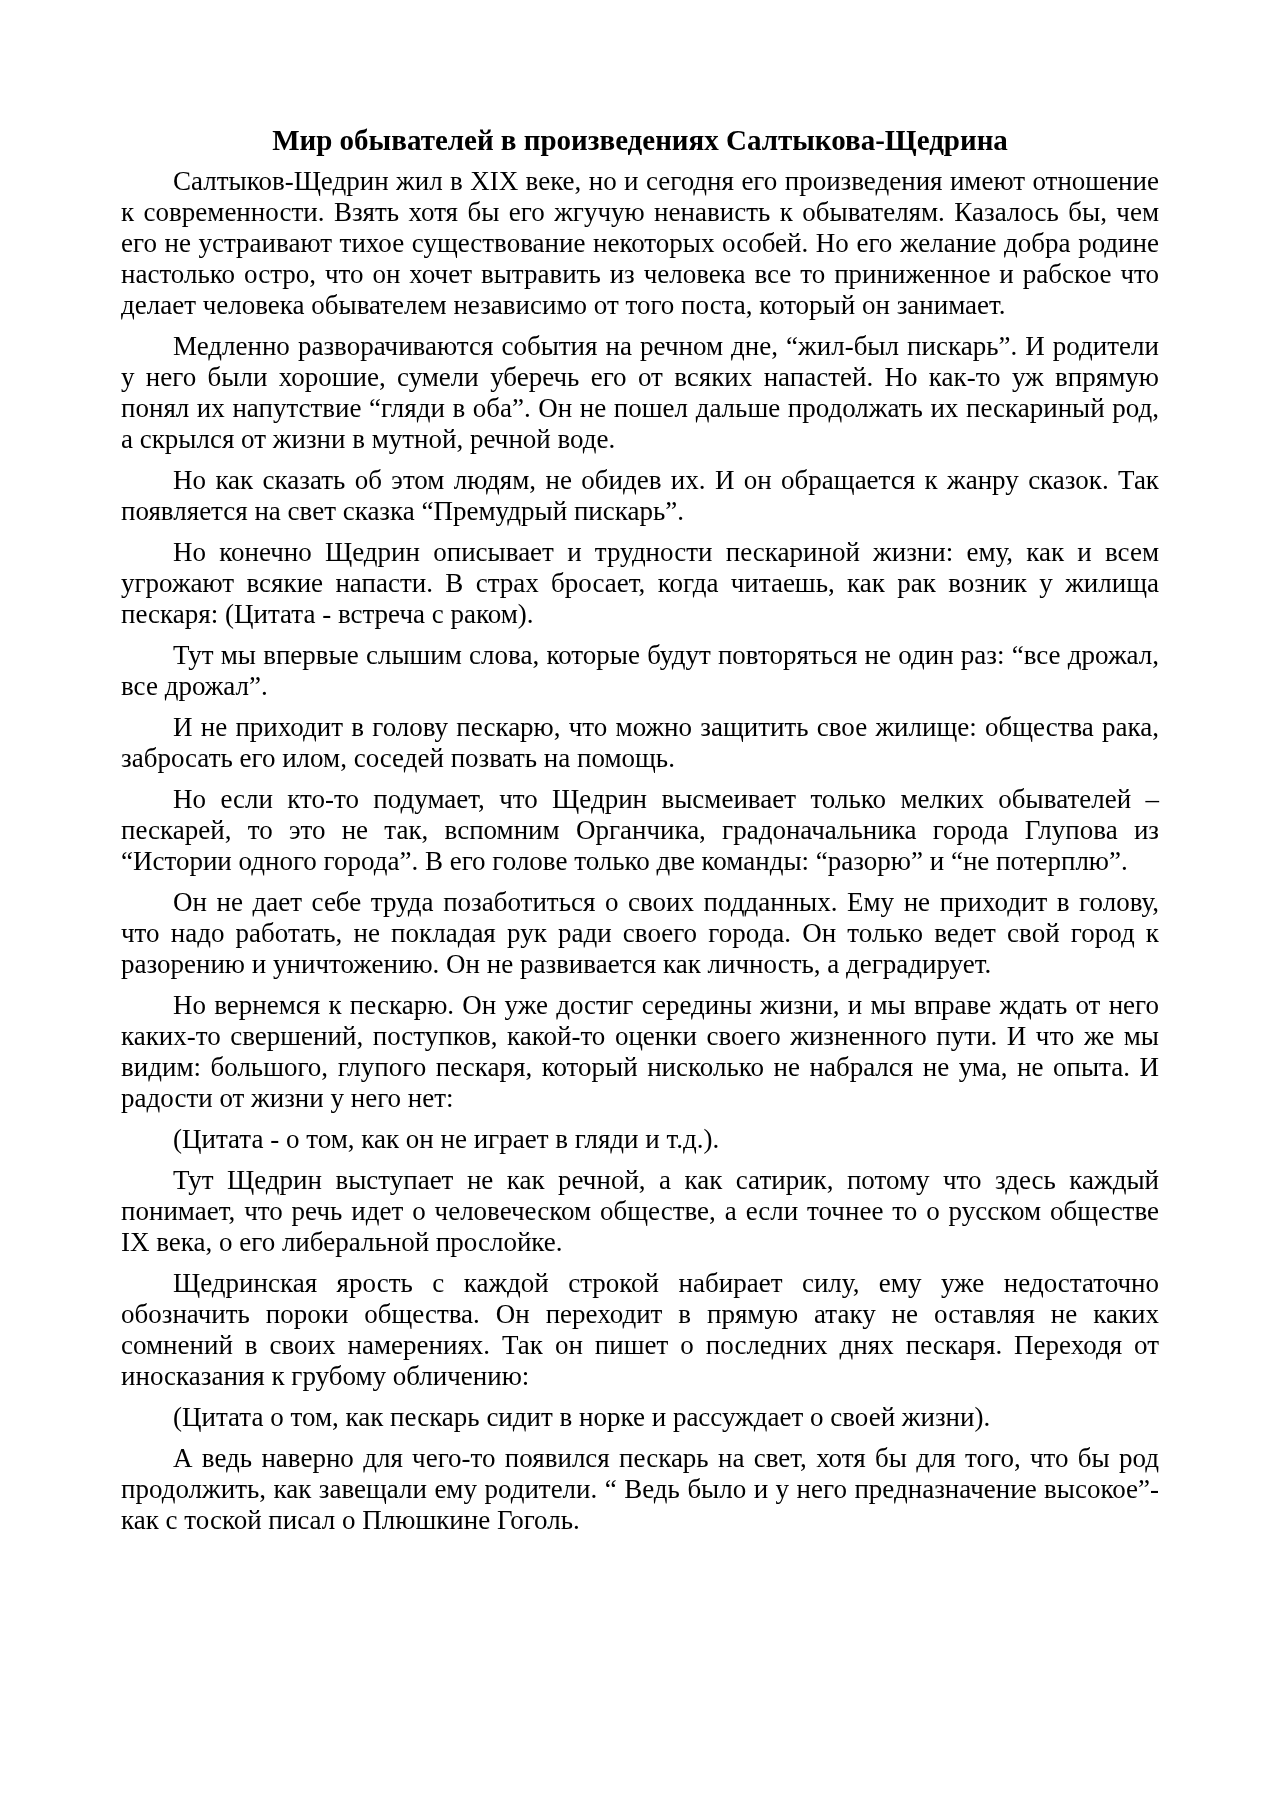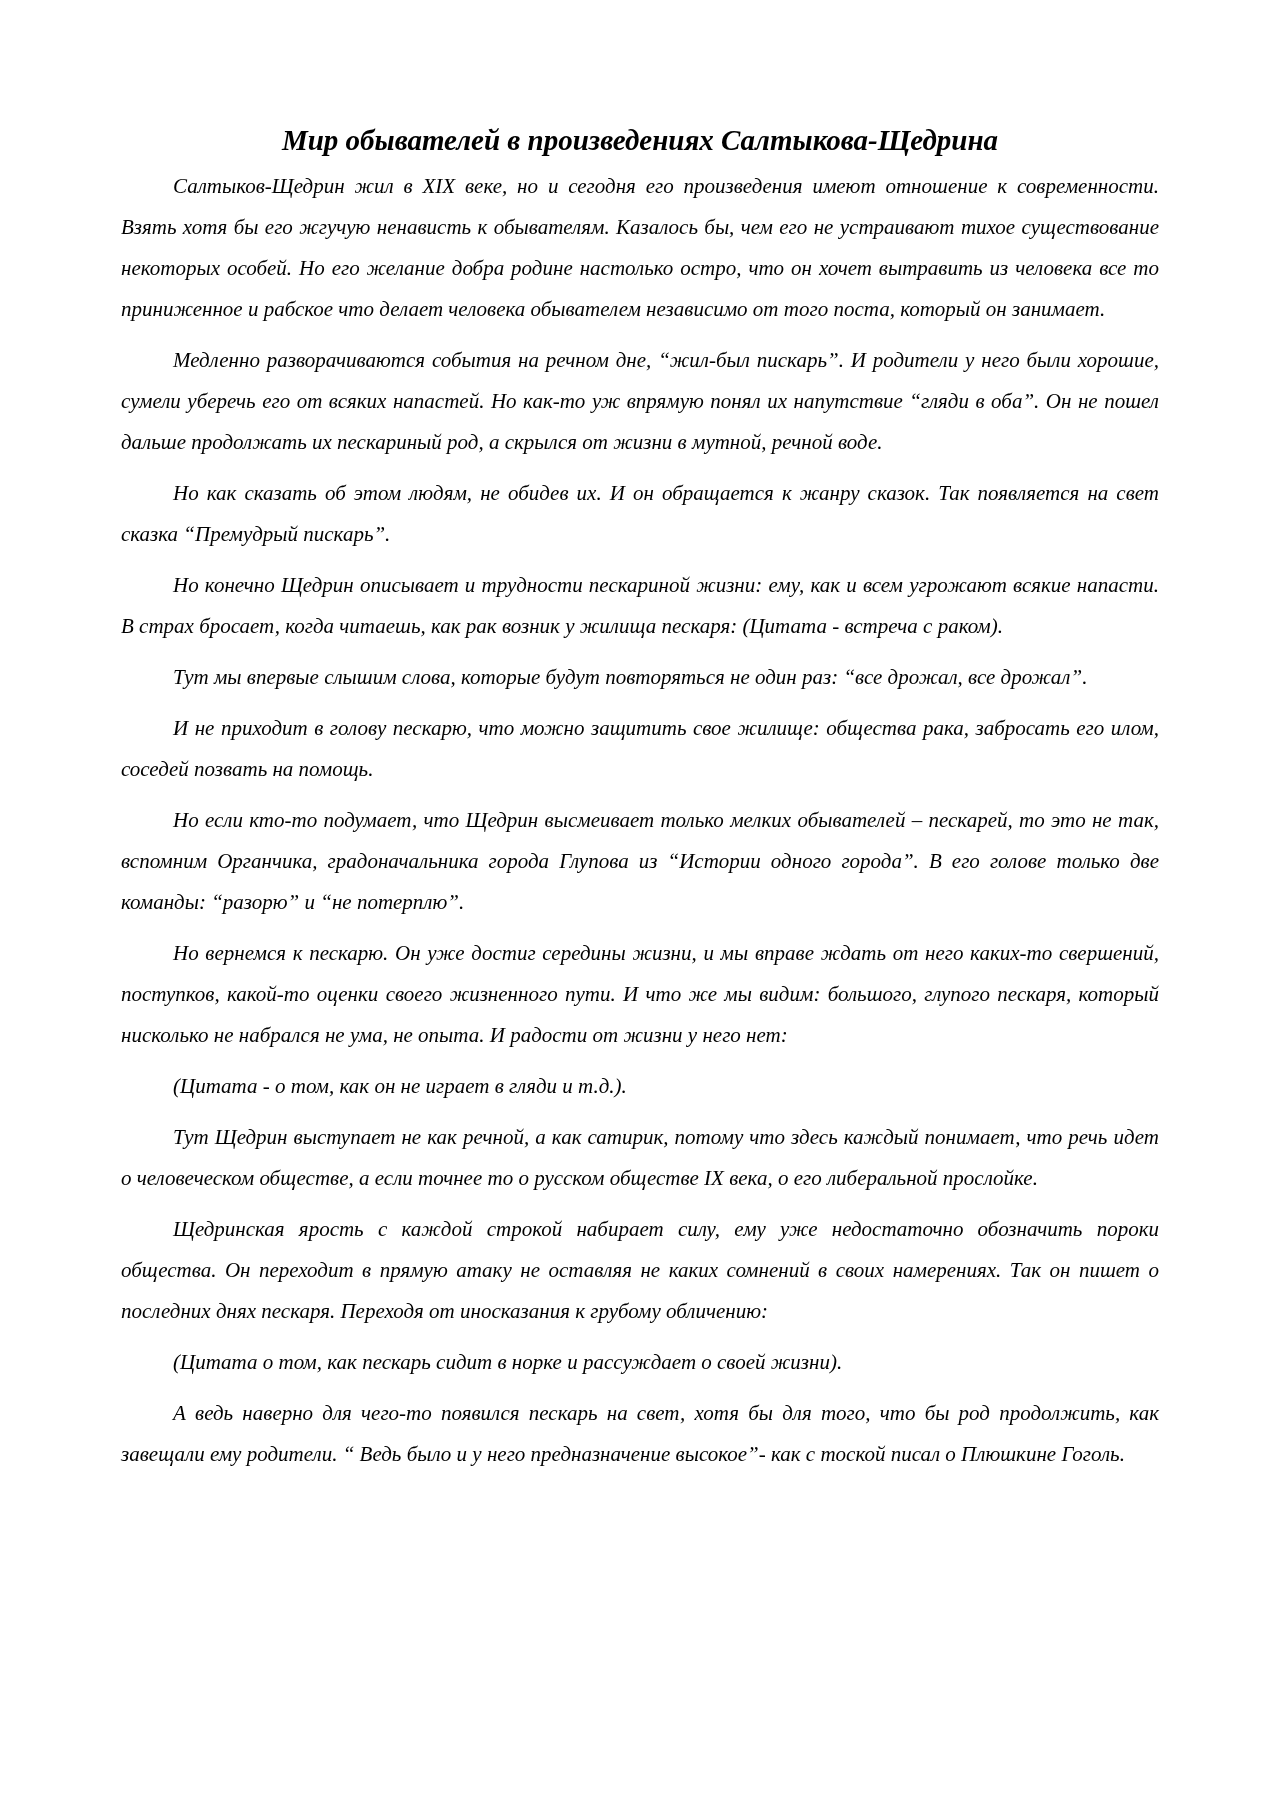--- a/index.html
+++ b/index.html
@@ -14,50 +14,50 @@
     font-family: "Liberation Serif", "DejaVu Serif", serif;
     color: #000000;
     -webkit-font-smoothing: antialiased;
   }
   .page {
     box-sizing: border-box;
     width: 1280px;
     height: 1328px;
     padding: 120px 121px 60px 121px;
     background: #ffffff;
-    font-style: italic;
   }
   .doc-title {
     font-size: 29px;
     font-weight: bold;
     line-height: 40px;
     text-align: center;
     margin: 0 0 6px 0;
     padding: 0;
   }
   .para {
-    font-size: 21px;
-    line-height: 41px;
+    font-size: 27px;
+    line-height: 31px;
     margin: 0 0 10px 0;
     padding: 0;
     text-align: justify;
     text-indent: 52px;
   }
 </style>
 </head>
 <body>
 
 <div class="page">
   <h1 class="doc-title">Мир обывателей в произведениях Салтыкова-Щедрина</h1>
   <p class="para">Салтыков-Щедрин жил в XIX веке, но и сегодня его произведения имеют отношение к современности. Взять хотя бы его жгучую ненависть к обывателям. Казалось бы, чем его не устраивают тихое существование некоторых особей. Но его желание добра родине настолько остро, что он хочет вытравить из человека все то приниженное и рабское что делает человека обывателем независимо от того поста, который он занимает.</p>
   <p class="para">Медленно разворачиваются события на речном дне, “жил-был пискарь”. И родители у него были хорошие, сумели уберечь его от всяких напастей. Но как-то уж впрямую понял их напутствие “гляди в оба”. Он не пошел дальше продолжать их пескариный род, а скрылся от жизни в мутной, речной воде.</p>
   <p class="para">Но как сказать об этом людям, не обидев их. И он обращается к жанру сказок. Так появляется на свет сказка “Премудрый пискарь”.</p>
   <p class="para">Но конечно Щедрин описывает и трудности пескариной жизни: ему, как и всем угрожают всякие напасти. В страх бросает, когда читаешь, как рак возник у жилища пескаря: (Цитата - встреча с раком).</p>
   <p class="para">Тут мы впервые слышим слова, которые будут повторяться не один раз: “все дрожал, все дрожал”.</p>
   <p class="para">И не приходит в голову пескарю, что можно защитить свое жилище: общества рака, забросать его илом, соседей позвать на помощь.</p>
   <p class="para">Но если кто-то подумает, что Щедрин высмеивает только мелких обывателей – пескарей, то это не так, вспомним Органчика, градоначальника города Глупова из “Истории одного города”. В его голове только две команды: “разорю” и “не потерплю”.</p>
+  <p class="para">Он не дает себе труда позаботиться о своих подданных. Ему не приходит в голову, что надо работать, не покладая рук ради своего города. Он только ведет свой город к разорению и уничтожению. Он не развивается как личность, а деградирует.</p>
   <p class="para">Но вернемся к пескарю. Он уже достиг середины жизни, и мы вправе ждать от него каких-то свершений, поступков, какой-то оценки своего жизненного пути. И что же мы видим: большого, глупого пескаря, который нисколько не набрался не ума, не опыта. И радости от жизни у него нет:</p>
   <p class="para">(Цитата - о том, как он не играет в гляди и т.д.).</p>
   <p class="para">Тут Щедрин выступает не как речной, а как сатирик, потому что здесь каждый понимает, что речь идет о человеческом обществе, а если точнее то о русском обществе IX века, о его либеральной прослойке.</p>
   <p class="para">Щедринская ярость с каждой строкой набирает силу, ему уже недостаточно обозначить пороки общества. Он переходит в прямую атаку не оставляя не каких сомнений в своих намерениях. Так он пишет о последних днях пескаря. Переходя от иносказания к грубому обличению:</p>
   <p class="para">(Цитата о том, как пескарь сидит в норке и рассуждает о своей жизни).</p>
   <p class="para">А ведь наверно для чего-то появился пескарь на свет, хотя бы для того, что бы род продолжить, как завещали ему родители. “ Ведь было и у него предназначение высокое”- как с тоской писал о Плюшкине Гоголь.</p>
 </div>
 
 </body></html>

